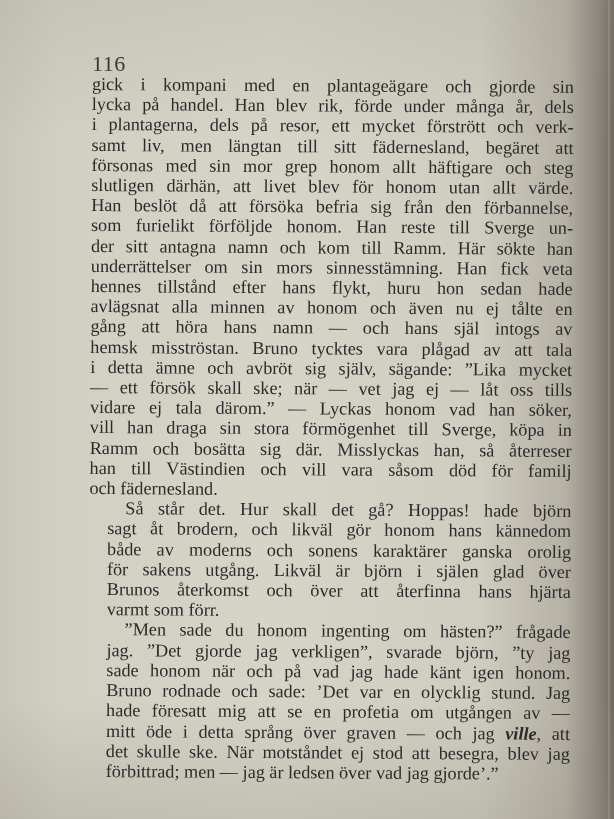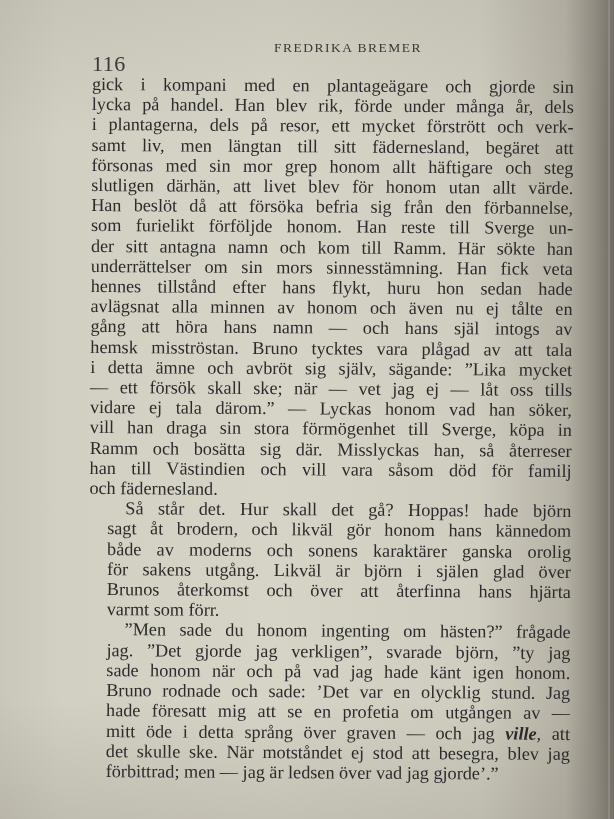--- a/index.html
+++ b/index.html
@@ -84,21 +84,20 @@
 </head>
 <body>
 
 <div class="shade-top"></div>
 <div class="shade-bottom"></div>
 <div class="page-edge"></div>
 
 <div class="page">
   <div class="running-head">
     <span class="page-number">116</span>
-    <span class="running-title">FREDRIKA BREMER</span>
   </div>
 
   <div class="body-text">
     <p>
         <span class="line">gick i kompani med en plantageägare och gjorde sin</span>
         <span class="line">lycka på handel. Han blev rik, förde under många år, dels</span>
         <span class="line">i plantagerna, dels på resor, ett mycket förstrött och verk-</span>
         <span class="line">samt liv, men längtan till sitt fädernesland, begäret att</span>
         <span class="line">försonas med sin mor grep honom allt häftigare och steg</span>
         <span class="line">slutligen därhän, att livet blev för honom utan allt värde.</span>

